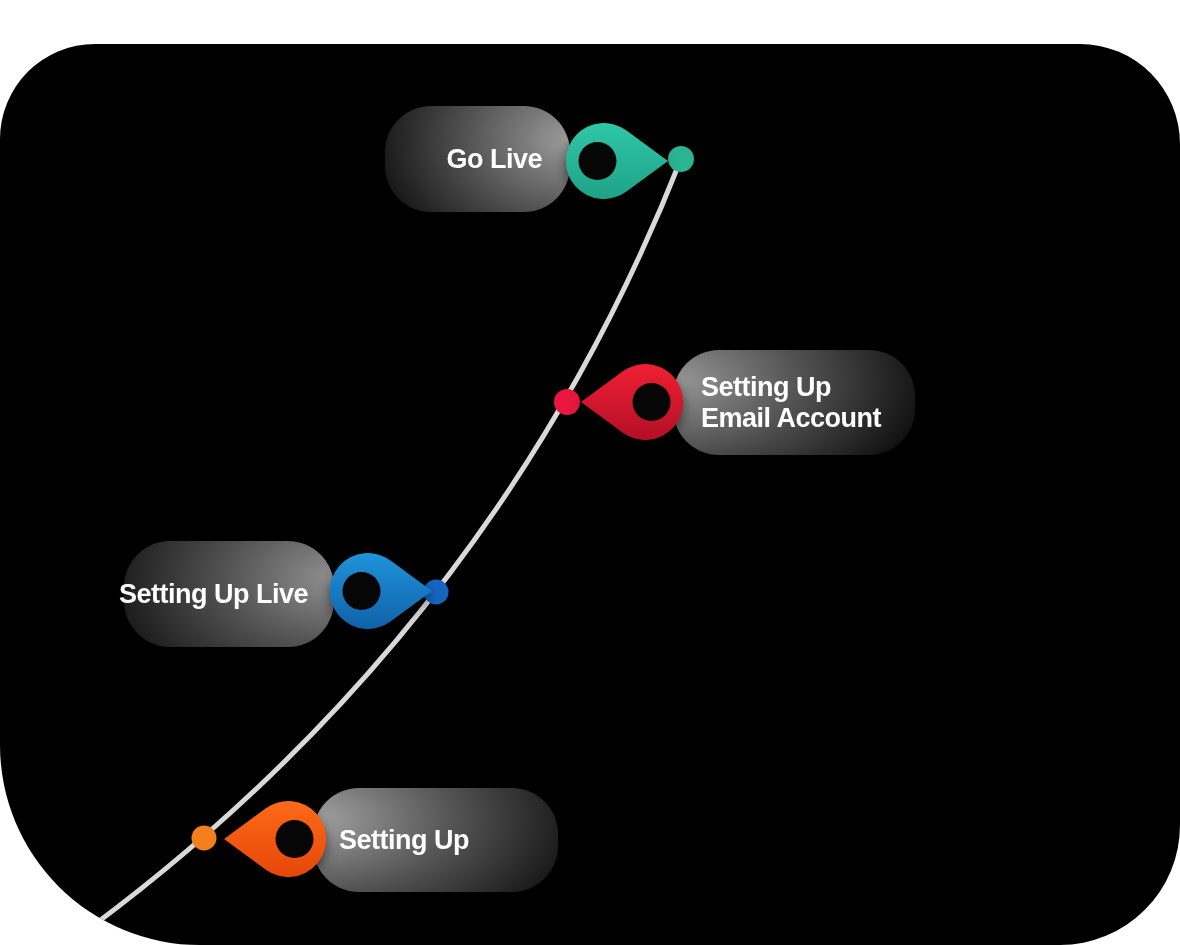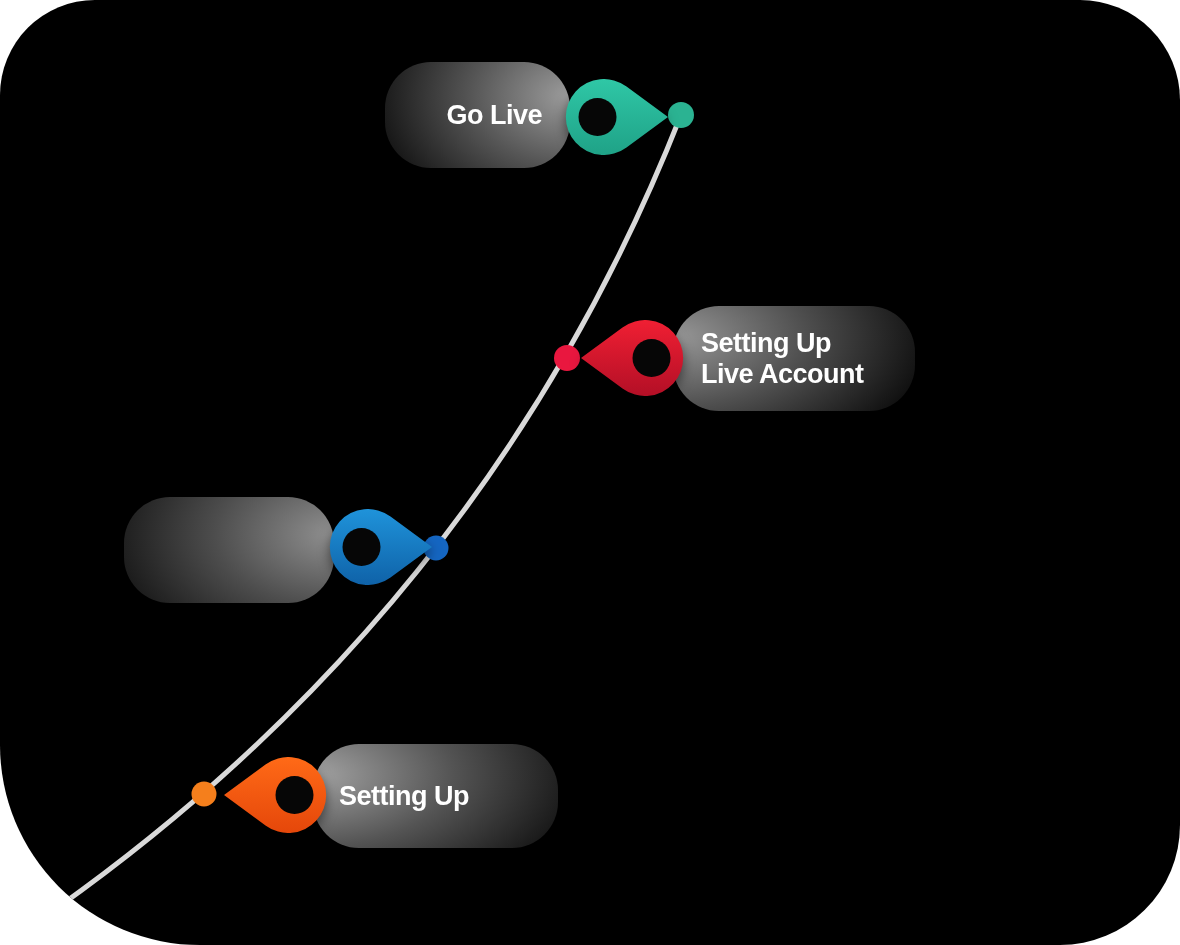--- a/index.html
+++ b/index.html
@@ -13,20 +13,21 @@
     width: 1180px;
     height: 945px;
     background: #ffffff;
   }
   .canvas {
     position: absolute;
     inset: 0;
     background: #000000;
     border-radius: 95px 100px 120px 200px;
     overflow: hidden;
+    margin-top: 44px;
   }
   .curve-svg {
     position: absolute;
     left: 0; top: 0;
     width: 1180px;
     height: 945px;
     z-index: 1;
   }
   .label {
     position: absolute;
@@ -94,24 +95,25 @@
       <circle cx="204" cy="794" r="12.5" fill="#f57f1c"></circle>
     </svg>
 
     <div class="label label--golive">
       <div class="line">Go Live</div>
       <div class="line"></div>
     </div>
 
     <div class="label label--email">
       <div class="line">Setting Up</div>
-      <div class="line">Live Account</div>
+      <div class="line">Email Account</div>
     </div>
 
     <div class="label label--testing">
+      <div class="line">Setting Up Live</div>
     </div>
 
     <div class="label label--dns">
       <div class="line">Setting Up</div>
     </div>
 
     <svg class="pin pin--golive" width="130" height="90" viewBox="0 0 130 90" xmlns="http://www.w3.org/2000/svg">
       <defs>
         <linearGradient id="pg-0" x1="0" y1="0" x2="0" y2="1">
           <stop offset="0" stop-color="#2fc7a6"></stop>

